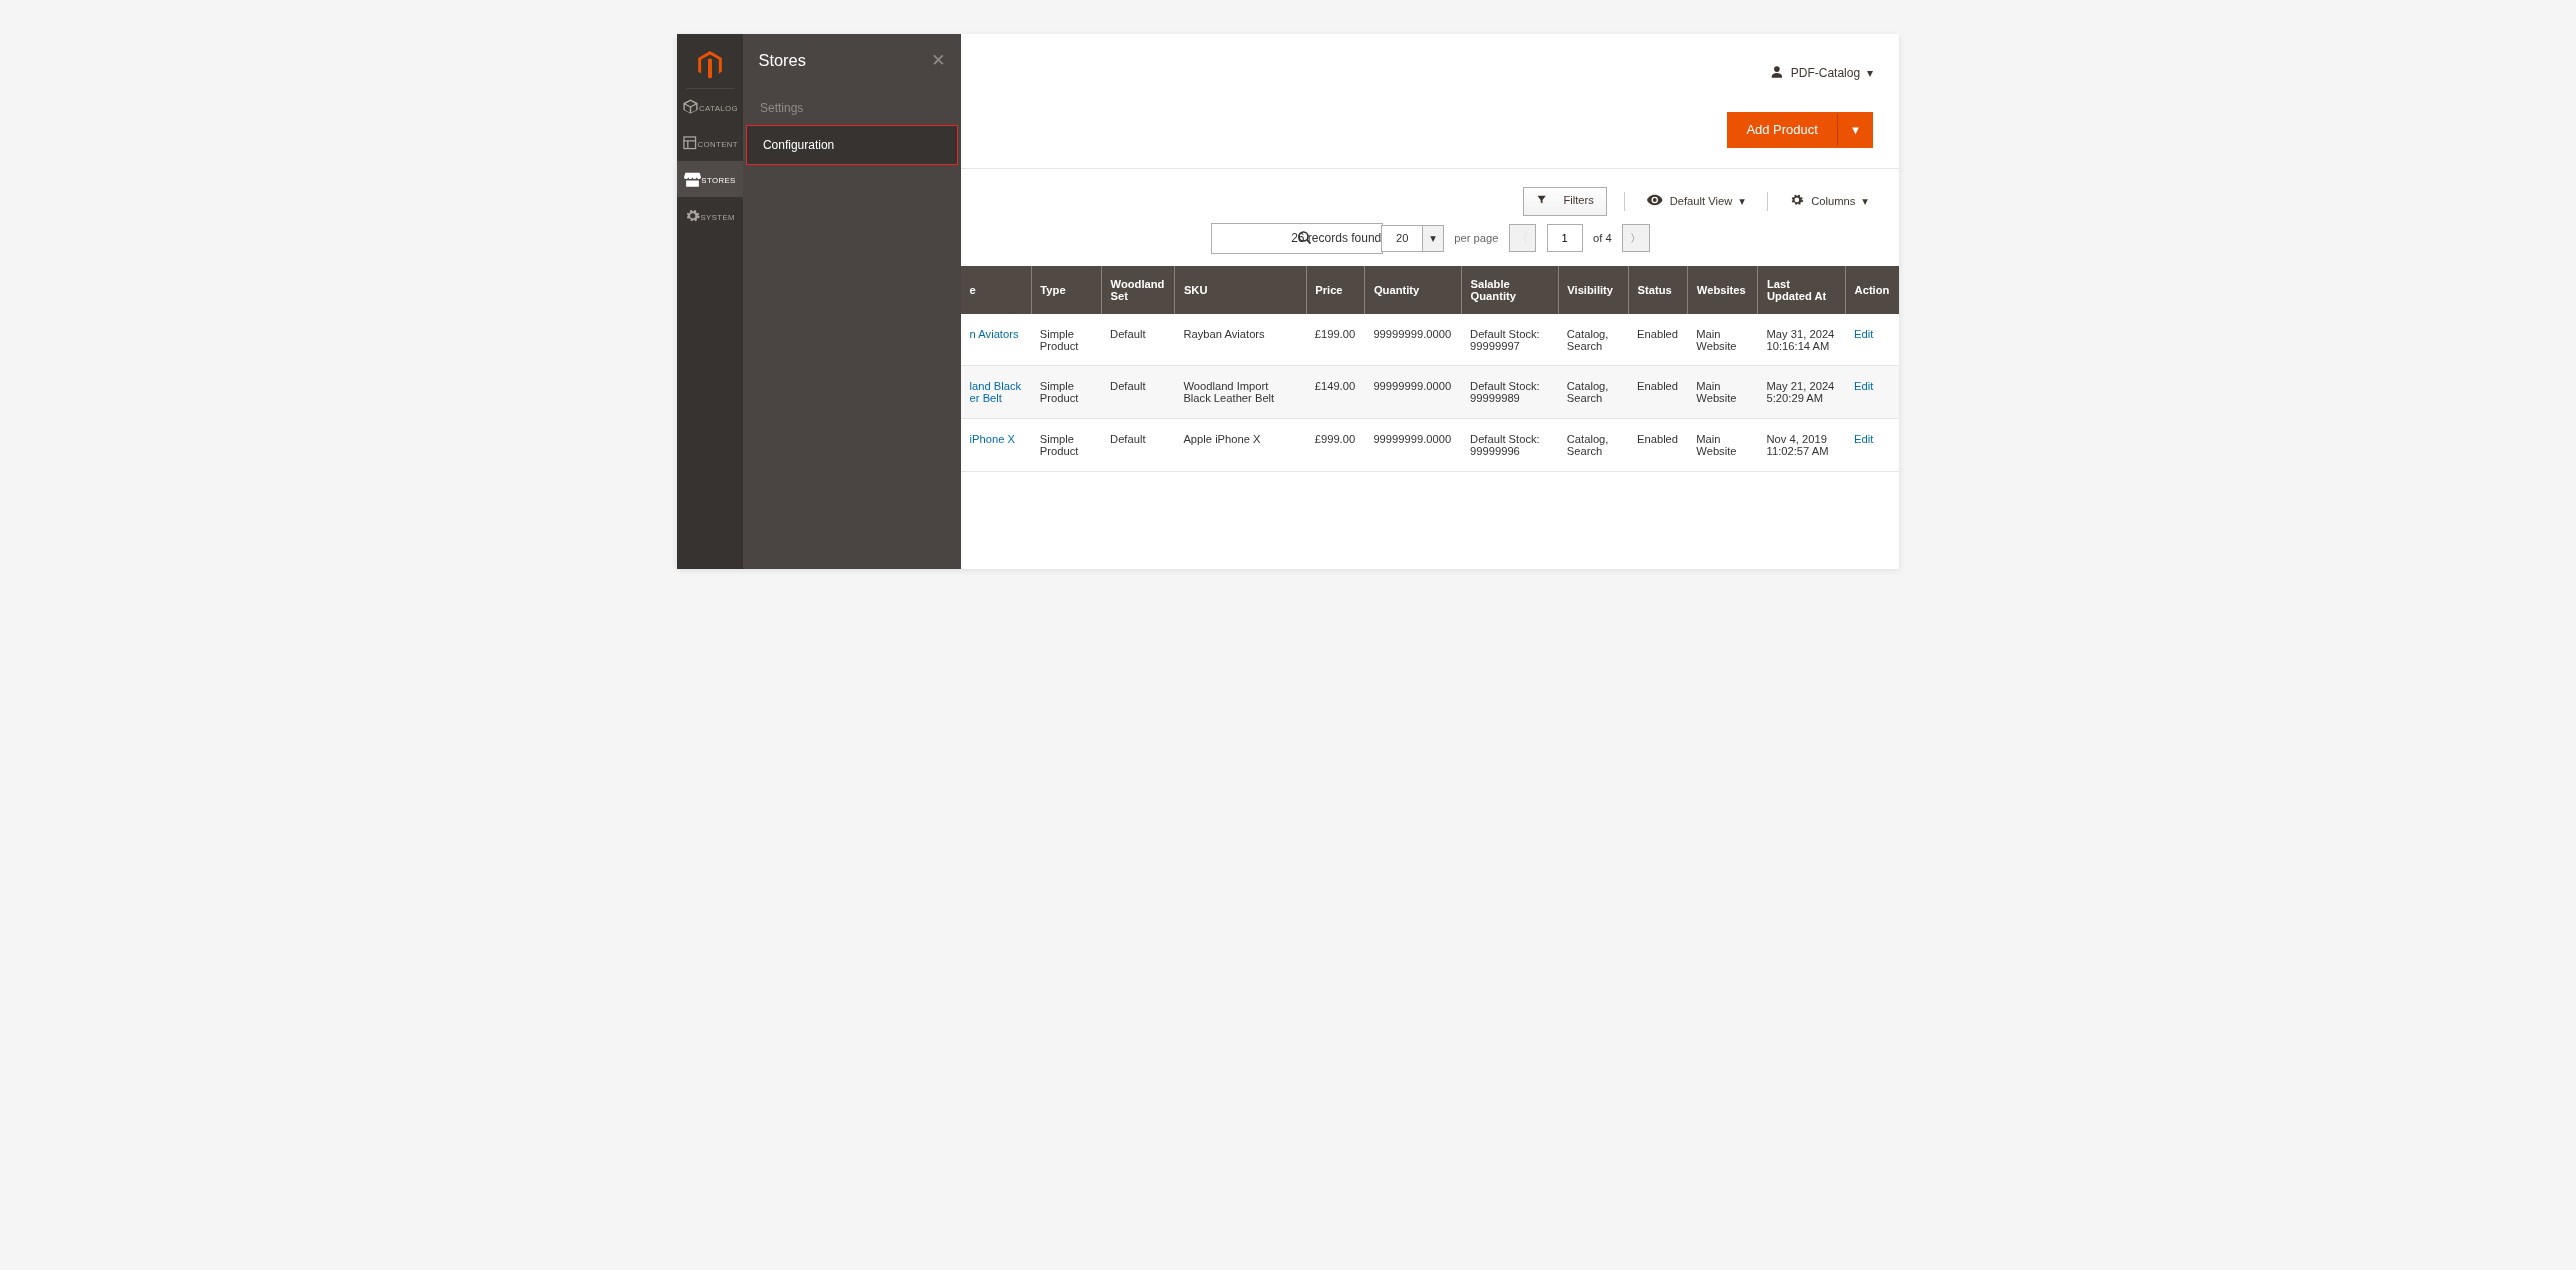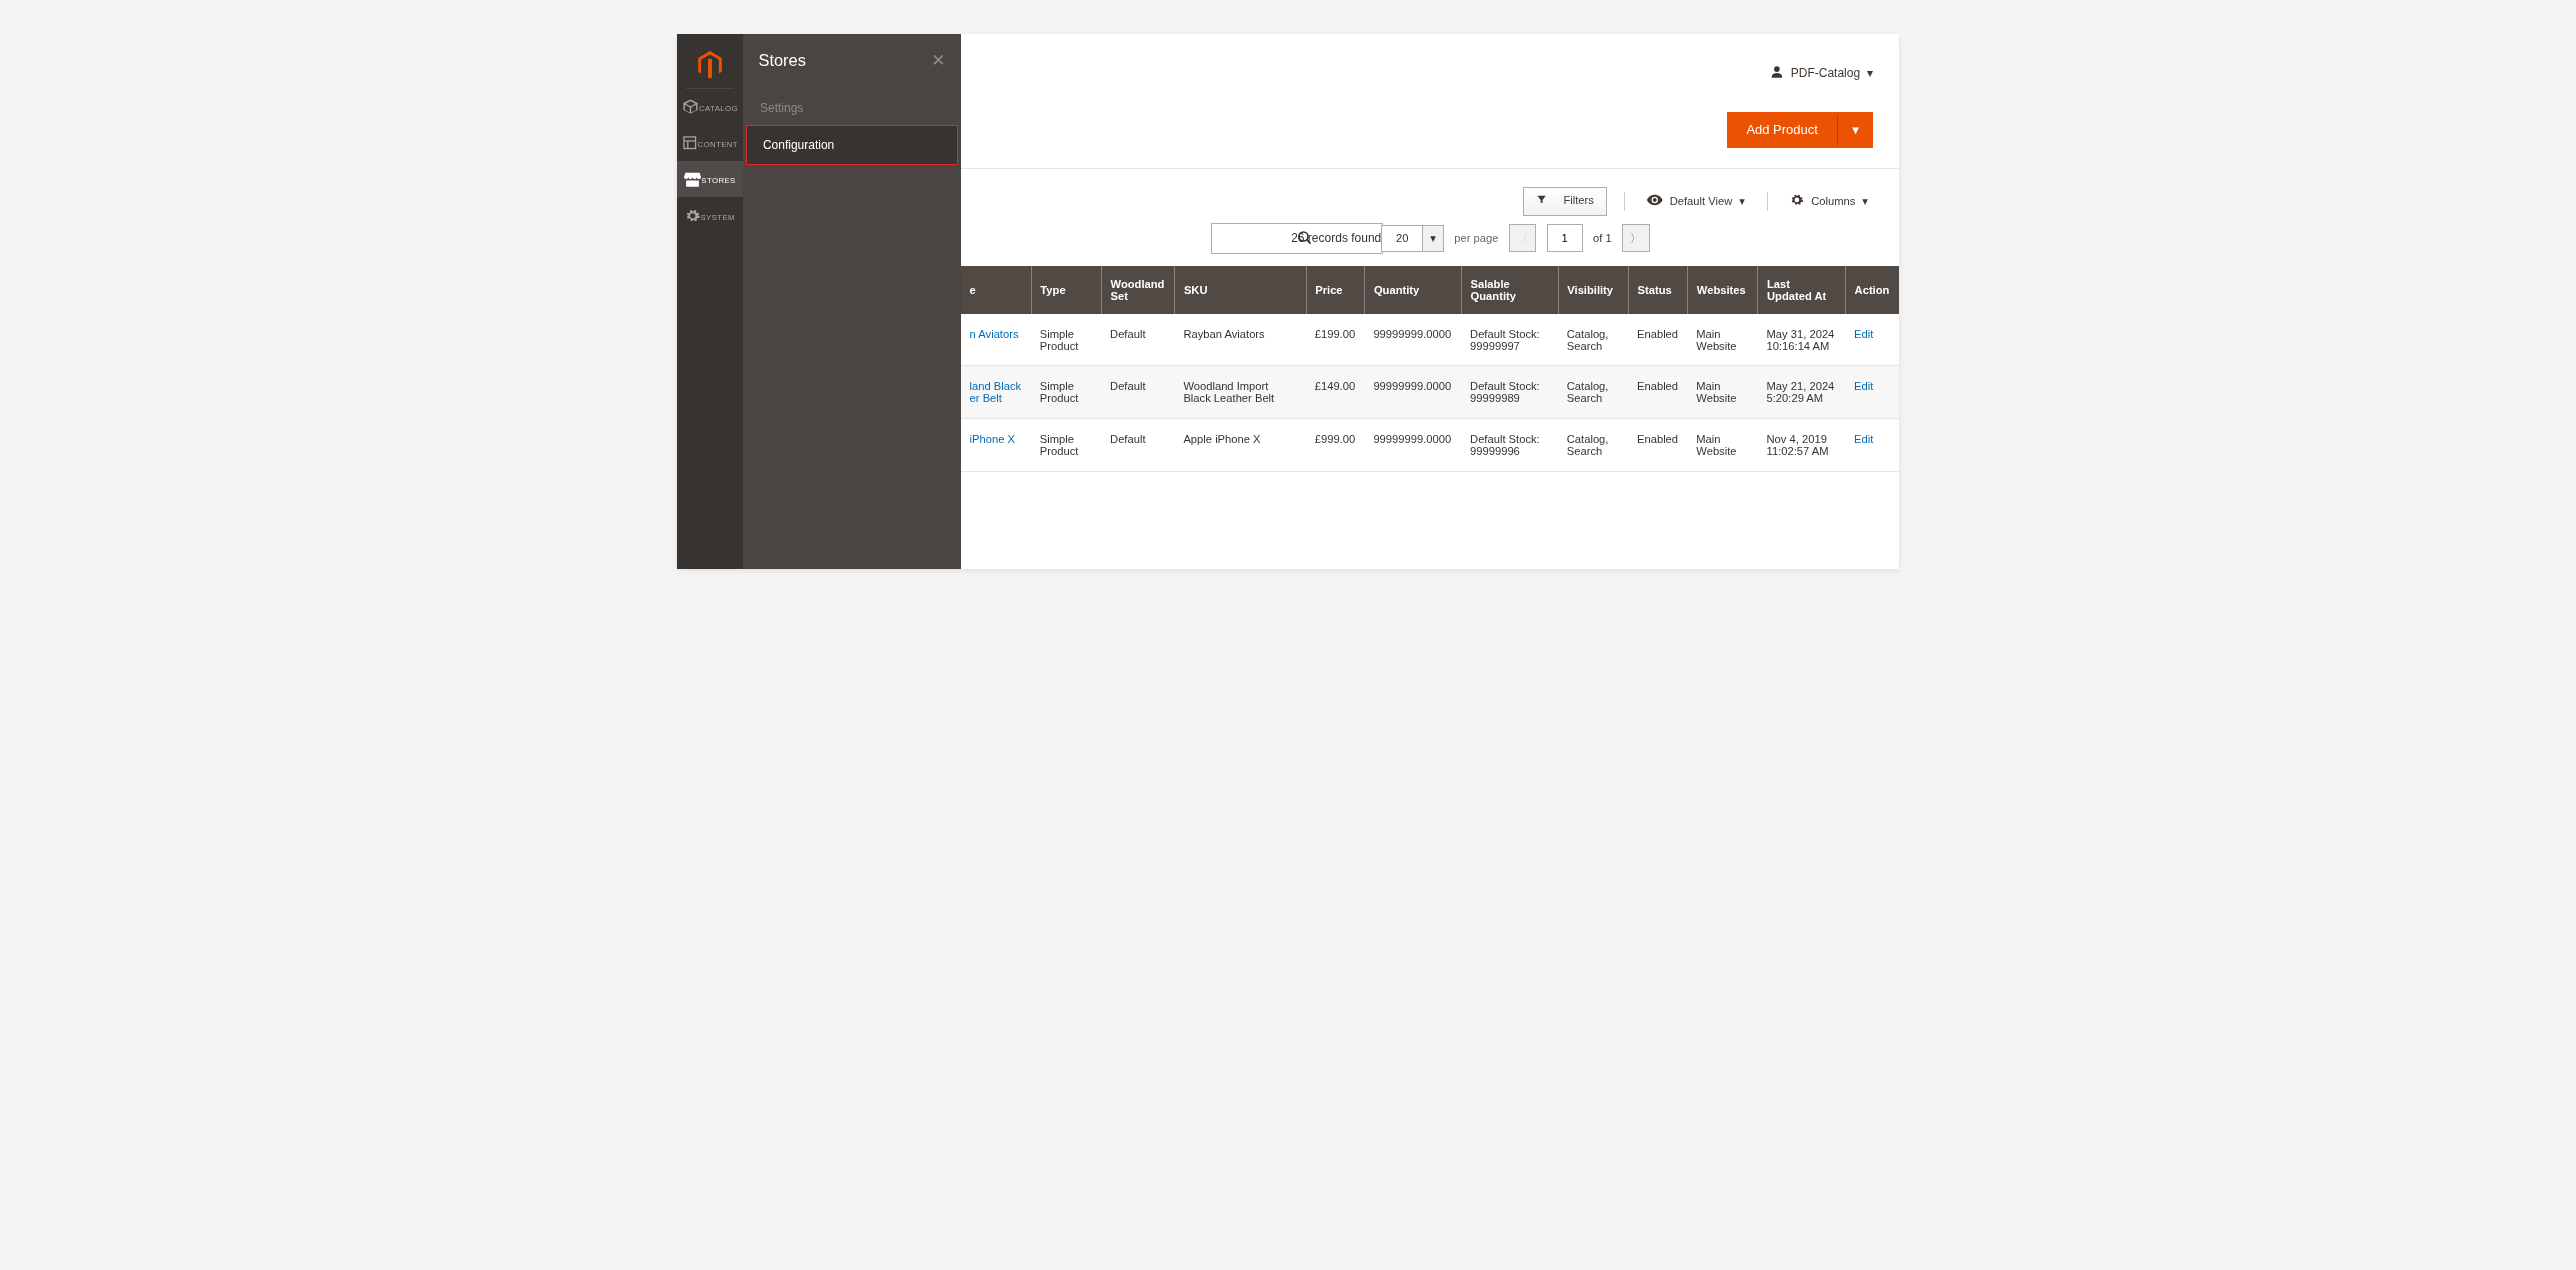--- a/index.html
+++ b/index.html
@@ -177,21 +177,21 @@
       <div class="page-row" style="padding:0">
         <div class="pp-sel">
           <span class="pp-num">20</span>
           <span class="pp-arr">▾</span>
         </div>
         <span class="page-lbl">per page</span>
         <div class="pg-btn disabled">
           <span>〈</span>
         </div>
         <input class="pg-input" value="1" style="">
-        <span class="pg-of">of 1</span>
+        <span class="pg-of">of 4</span>
         <div class="pg-btn">
           <span>〉</span>
         </div>
       </div>
     </div>
 
     <div class="table-container">
     <table>
       <thead>
         <tr>

